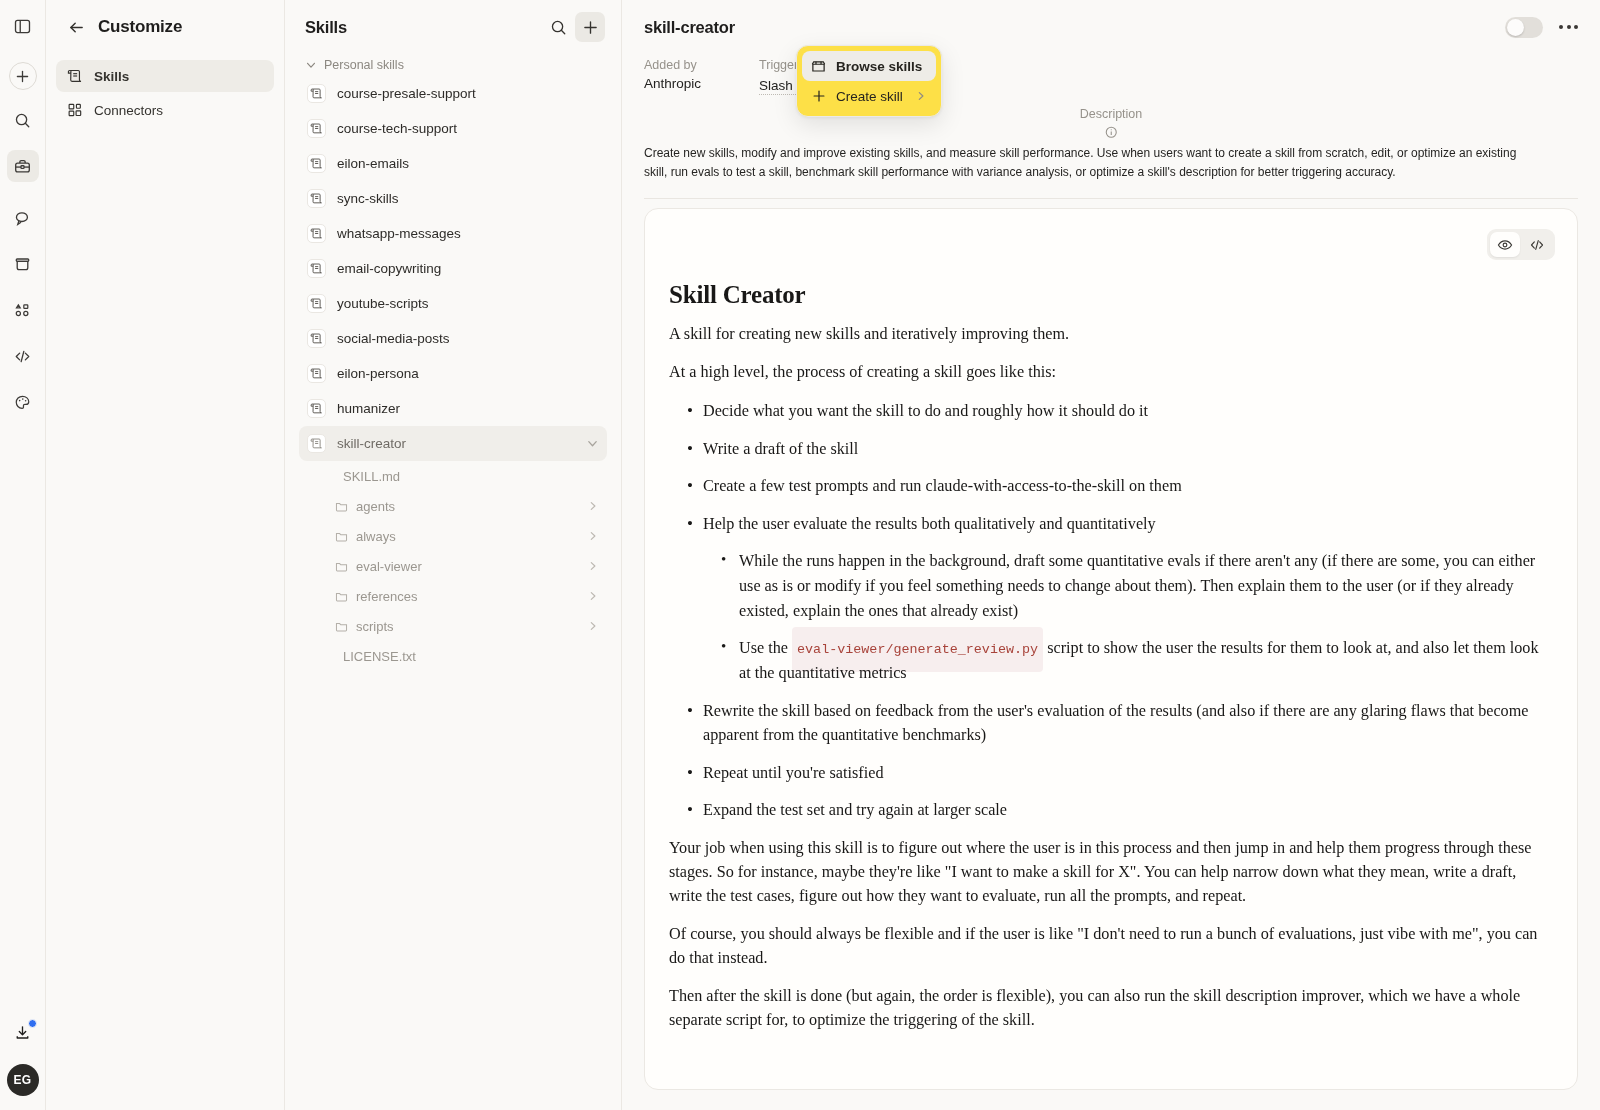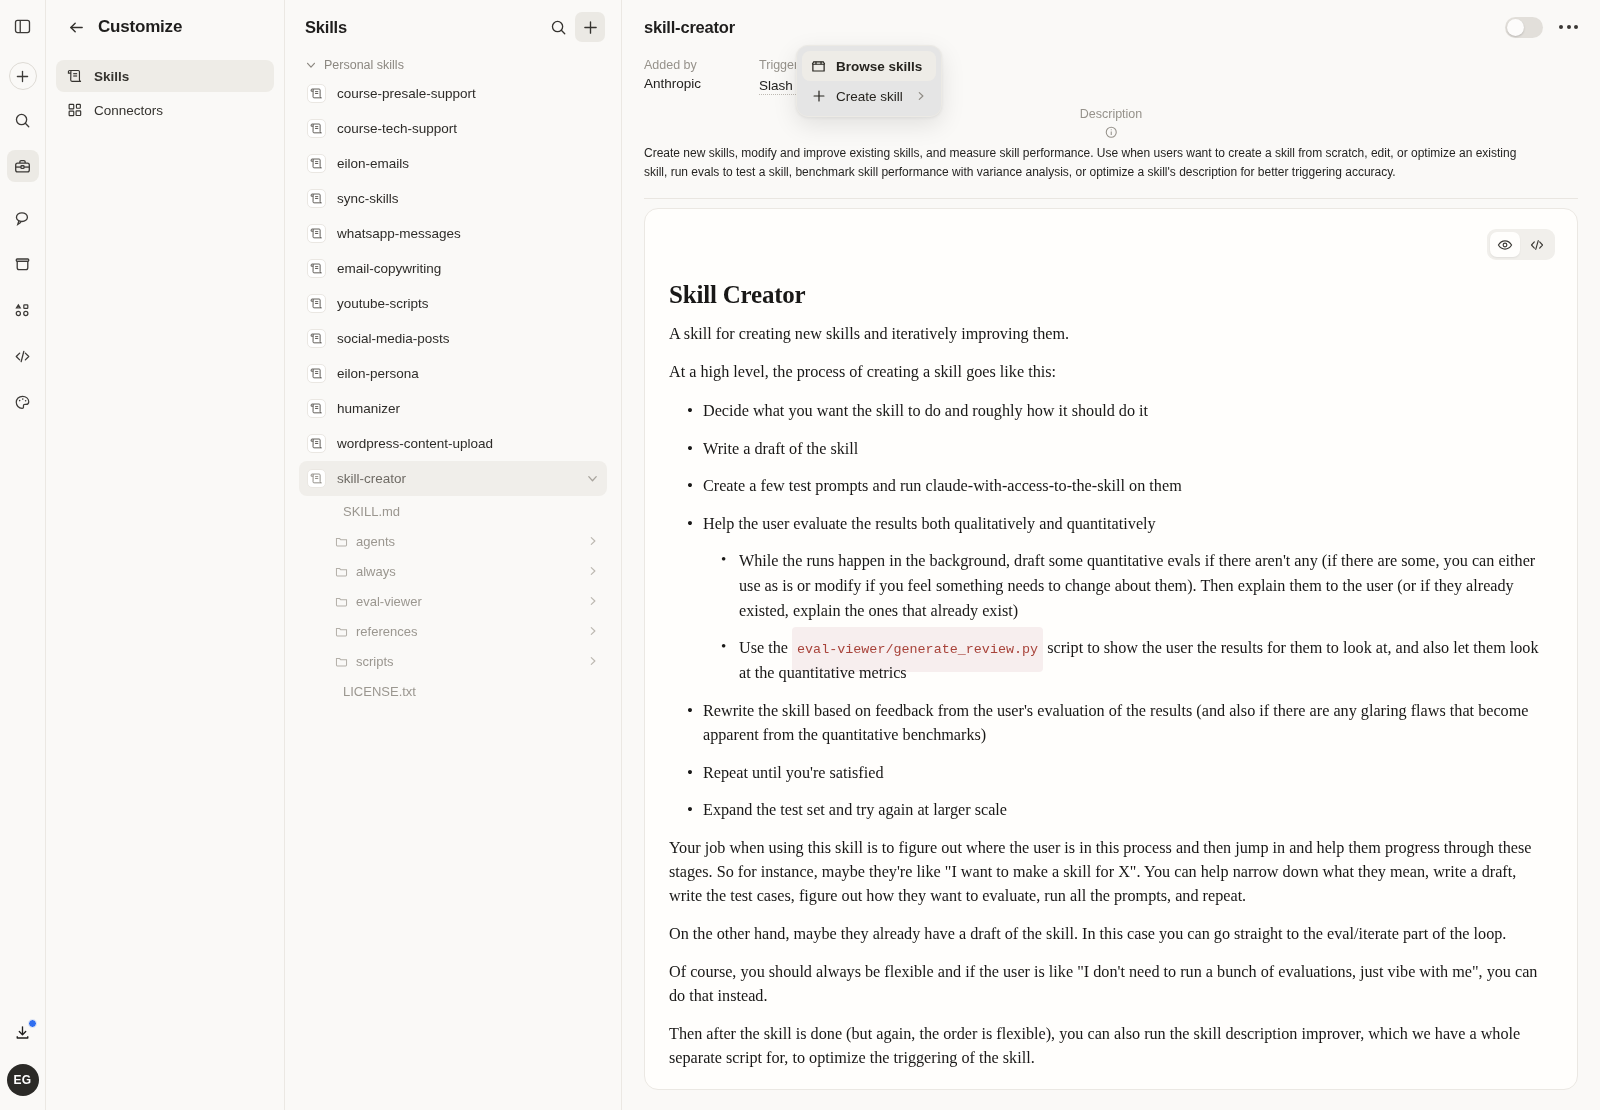--- a/index.html
+++ b/index.html
@@ -104,21 +104,21 @@
     display: flex; align-items: center; gap: 8px;
     height: 30px; padding: 0 8px 0 36px; border-radius: 8px;
     font-size: 13px; color: #9b9790; cursor: pointer;
   }
   .file-row .chev-r { margin-left: auto; color: #bdb9b2; display:flex; }
   .file-row.plain { padding-left: 44px; }
 
   
   .menu {
     position: absolute; left: 511px; top: 45px; width: 146px;
-    background: #e5e5e5; border: 1px solid #eceae5; border-radius: 12px;
+    background: #fde047; border: 1px solid #eceae5; border-radius: 12px;
     box-shadow: 0 8px 24px rgba(0,0,0,.10), 0 1px 3px rgba(0,0,0,.06);
     padding: 5px; z-index: 50;
   }
   .menu-item {
     display: flex; align-items: center; gap: 10px;
     height: 30px; padding: 0 9px; border-radius: 8px;
     font-size: 13.5px; color: #26241f; cursor: pointer;
   }
   .menu-item.hl { background: #eeece7; font-weight: 600; }
   .menu-item .mi-ic { width: 15px; height: 15px; display:flex; align-items:center; justify-content:center; }
@@ -463,31 +463,20 @@
         <div class="skill-row">
           <span class="skill-ic">
             <svg width="13" height="13" viewBox="0 0 18 18" fill="none" stroke="currentColor" stroke-width="1.3">
               <path d="M4.4 2.8h8.2a1.4 1.4 0 0 1 1.4 1.4v9a1.8 1.8 0 0 0 1.8 1.8H5.6a1.4 1.4 0 0 1-1.4-1.4z"></path>
               <path d="M4.4 2.8H3a1.4 1.4 0 0 0-1.4 1.4v1.6h2.8"></path>
               <line x1="7" y1="6.4" x2="11.4" y2="6.4"></line>
               <line x1="7" y1="9" x2="11.4" y2="9"></line>
             </svg>
           </span>
           <span>humanizer</span>
-        </div>
-        <div class="skill-row">
-          <span class="skill-ic">
-            <svg width="13" height="13" viewBox="0 0 18 18" fill="none" stroke="currentColor" stroke-width="1.3">
-              <path d="M4.4 2.8h8.2a1.4 1.4 0 0 1 1.4 1.4v9a1.8 1.8 0 0 0 1.8 1.8H5.6a1.4 1.4 0 0 1-1.4-1.4z"></path>
-              <path d="M4.4 2.8H3a1.4 1.4 0 0 0-1.4 1.4v1.6h2.8"></path>
-              <line x1="7" y1="6.4" x2="11.4" y2="6.4"></line>
-              <line x1="7" y1="9" x2="11.4" y2="9"></line>
-            </svg>
-          </span>
-          <span>wordpress-content-upload</span>
         </div>
         <div class="skill-row selected">
           <span class="skill-ic">
             <svg width="13" height="13" viewBox="0 0 18 18" fill="none" stroke="currentColor" stroke-width="1.3">
               <path d="M4.4 2.8h8.2a1.4 1.4 0 0 1 1.4 1.4v9a1.8 1.8 0 0 0 1.8 1.8H5.6a1.4 1.4 0 0 1-1.4-1.4z"></path>
               <path d="M4.4 2.8H3a1.4 1.4 0 0 0-1.4 1.4v1.6h2.8"></path>
               <line x1="7" y1="6.4" x2="11.4" y2="6.4"></line>
               <line x1="7" y1="9" x2="11.4" y2="9"></line>
             </svg>
           </span>
@@ -671,21 +660,20 @@
               <li><span>Help the user evaluate the results both qualitatively and quantitatively</span><ul class="doc-sub">
                   <li><span>While the runs happen in the background, draft some quantitative evals if there aren't any (if there are some, you can either use as is or modify if you feel something needs to change about them). Then explain them to the user (or if they already existed, explain the ones that already exist)</span></li>
                   <li><span>Use the </span><code class="inline">eval-viewer/generate_review.py</code><span> script to show the user the results for them to look at, and also let them look at the quantitative metrics</span></li>
                 </ul></li>
               <li><span>Rewrite the skill based on feedback from the user's evaluation of the results (and also if there are any glaring flaws that become apparent from the quantitative benchmarks)</span></li>
               <li><span>Repeat until you're satisfied</span></li>
               <li><span>Expand the test set and try again at larger scale</span></li>
             </ul>
           <div id="doc-paras">
               <div class="doc-p">Your job when using this skill is to figure out where the user is in this process and then jump in and help them progress through these stages. So for instance, maybe they're like "I want to make a skill for X". You can help narrow down what they mean, write a draft, write the test cases, figure out how they want to evaluate, run all the prompts, and repeat.</div>
-              <div class="doc-p">On the other hand, maybe they already have a draft of the skill. In this case you can go straight to the eval/iterate part of the loop.</div>
               <div class="doc-p">Of course, you should always be flexible and if the user is like "I don't need to run a bunch of evaluations, just vibe with me", you can do that instead.</div>
               <div class="doc-p">Then after the skill is done (but again, the order is flexible), you can also run the skill description improver, which we have a whole separate script for, to optimize the triggering of the skill.</div>
             </div>
         </div>
       </div>
     </div>
   </div>
 
 </div>
 

